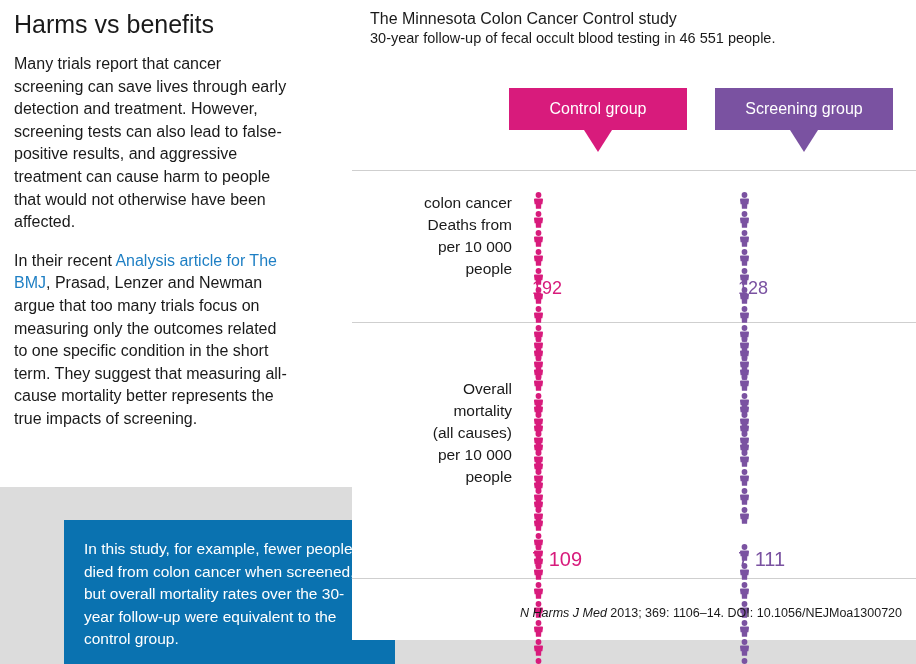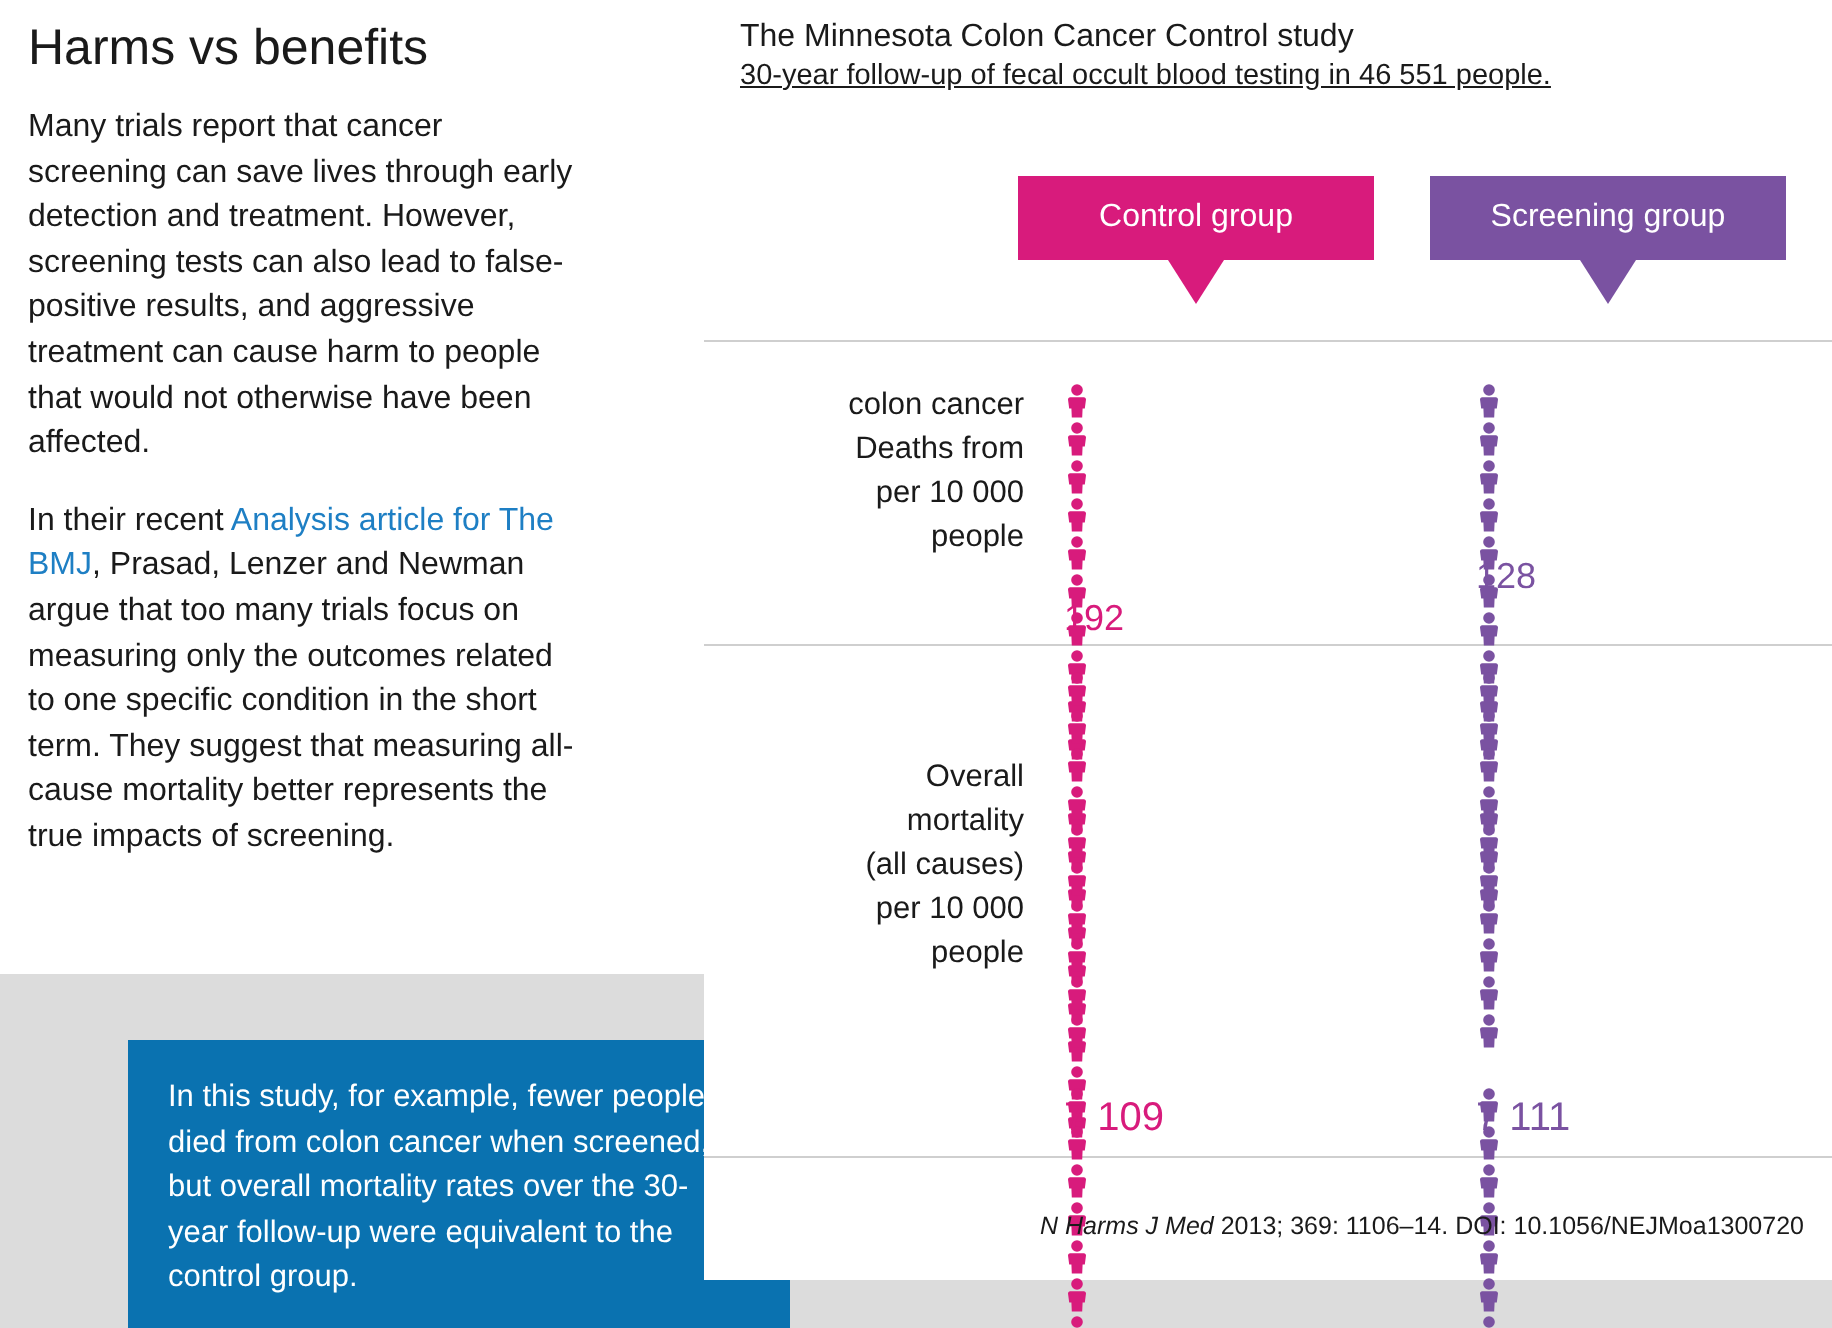--- a/index.html
+++ b/index.html
@@ -104,21 +104,20 @@
   .right-title {
     font-size: 16px;
     color: #1a1a1a;
     margin: 10px 0 2px 18px;
     font-weight: normal;
   }
   .right-sub {
     font-size: 14.5px;
     color: #1a1a1a;
     margin: 0 0 0 18px;
-    text-decoration: underline;
   }
 
   
   .banner {
     position: absolute;
     height: 42px;
     color: #ffffff;
     font-size: 16px;
     display: flex;
     align-items: center;
@@ -319,21 +318,21 @@
         </svg><br><svg class="fig" viewBox="0 0 13 17">
           <circle cx="6.5" cy="3" r="2.9" fill="#7a52a1"></circle>
           <path d="M3.1 6.6h6.8c.7 0 1.1.5 1.1 1.2l-.6 4.4H9.3l-.2 4.6H3.9l-.2-4.6H2.6l-.6-4.4c0-.7.4-1.2 1.1-1.2z" fill="#7a52a1"></path>
         </svg><svg class="fig" viewBox="0 0 13 17">
           <circle cx="6.5" cy="3" r="2.9" fill="#7a52a1"></circle>
           <path d="M3.1 6.6h6.8c.7 0 1.1.5 1.1 1.2l-.6 4.4H9.3l-.2 4.6H3.9l-.2-4.6H2.6l-.6-4.4c0-.7.4-1.2 1.1-1.2z" fill="#7a52a1"></path>
         </svg><svg class="fig" viewBox="0 0 13 17">
           <circle cx="6.5" cy="3" r="2.9" fill="#7a52a1"></circle>
           <path d="M3.1 6.6h6.8c.7 0 1.1.5 1.1 1.2l-.6 4.4H9.3l-.2 4.6H3.9l-.2-4.6H2.6l-.6-4.4c0-.7.4-1.2 1.1-1.2z" fill="#7a52a1"></path>
         </svg></div>
-    <div class="rowvalue pink" style="left:180px; top:278px;margin-top:21px;">192</div>
+    <div class="rowvalue pink" style="left:180px; top:278px;">192</div>
     <div class="rowvalue purple" style="left:386px; top:278px;">128</div>
 
     <div class="row-label" style="left:10px; top:378px;">
       <div>Overall</div>
       <div>mortality</div>
       <div>(all causes)</div>
       <div>per 10 000</div>
       <div>people</div>
     </div>
     <div class="pictogram" id="pic-r1-g0" style="left:180px; top:336px;"><svg class="fig" viewBox="0 0 13 17">

